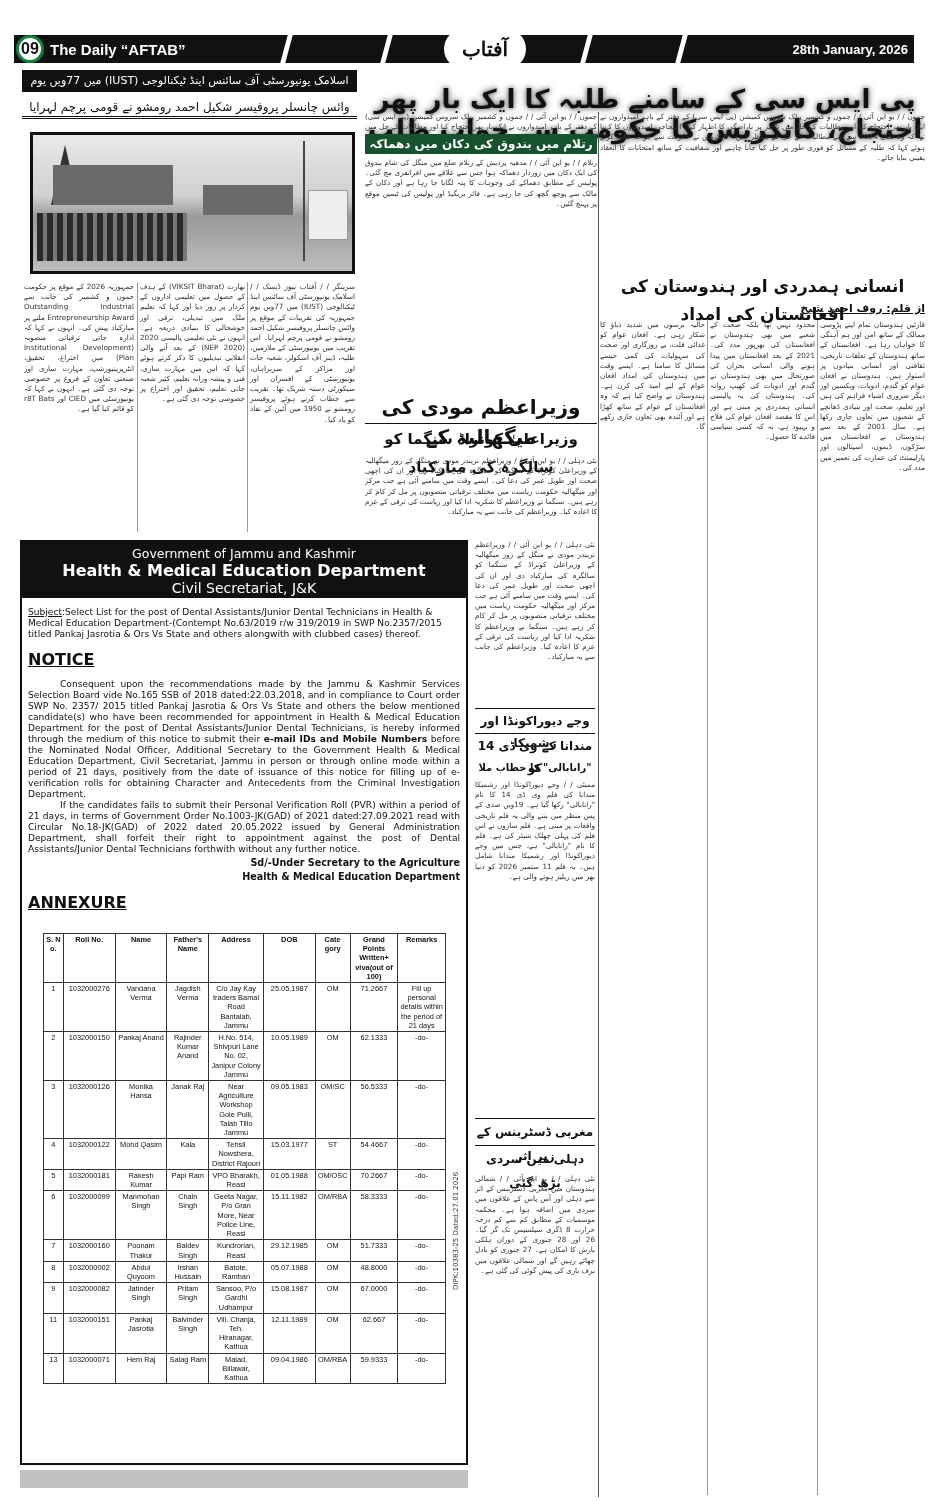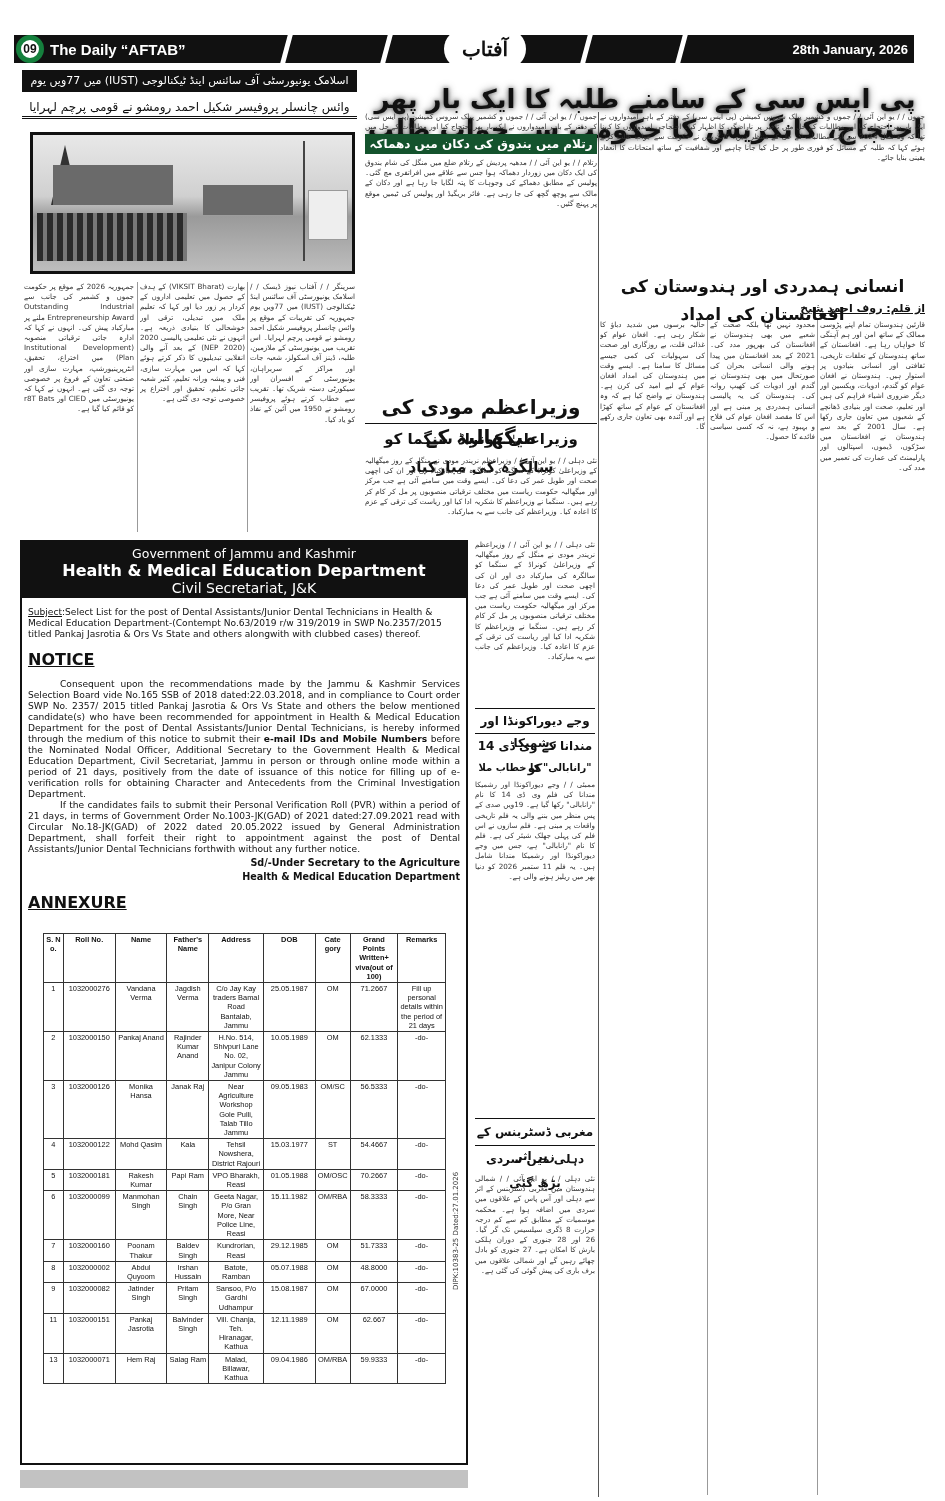--- a/index.html
+++ b/index.html
@@ -1,18 +1,18 @@
 <!DOCTYPE html>
 <html><head>
 <meta charset="utf-8">
 <style>
   * { box-sizing: border-box; margin: 0; padding: 0; }
   body { width: 945px; height: 1501px; background: #fff; font-family: "DejaVu Sans", sans-serif; color: #111; position: relative; overflow: hidden; }
   .masthead { position: absolute; left: 14px; top: 35px; width: 900px; height: 28px; background: #111; color: #fff; display: flex; align-items: center; }
-  .page-num { width: 28px; height: 28px; border-radius: 50%; background: #fff; color: #111; border: 5px solid #15803d; font-weight: bold; font-size: 12px; display: flex; align-items: center; justify-content: center; margin-left: 2px; font-family: "Liberation Sans", sans-serif; }
+  .page-num { width: 28px; height: 28px; border-radius: 50%; background: #fff; color: #111; border: 3px solid #15803d; font-weight: bold; font-size: 16px; display: flex; align-items: center; justify-content: center; margin-left: 2px; font-family: "Liberation Sans", sans-serif; }
   .paper-name { font-family: "Liberation Sans", sans-serif; font-weight: bold; font-size: 15px; margin-left: 6px; }
   .slash { position: absolute; top: 0; width: 5px; height: 28px; background: #fff; transform: skewX(-15deg); }
   .logo { position: absolute; left: 430px; top: -6px; width: 82px; height: 40px; border-radius: 40px; background: #fff; color: #111; display: flex; align-items: center; justify-content: center; font-size: 20px; font-weight: bold; font-family: "DejaVu Serif", serif; }
   .date { position: absolute; right: 6px; font-family: "Liberation Sans", sans-serif; font-weight: bold; font-size: 13px; }
 
   .urdu { direction: rtl; font-family: "DejaVu Sans", sans-serif; }
   .text-col { position: absolute; font-size: 7.2px; line-height: 10.2px; color: #333; direction: rtl; text-align: justify; overflow: hidden; }
 
   .iust-banner { position: absolute; left: 22px; top: 70px; width: 335px; height: 22px; background: #111; color: #fff; font-size: 11px; text-align: center; line-height: 22px; }
   .iust-sub { position: absolute; left: 22px; top: 95px; width: 335px; height: 24px; font-size: 12px; text-align: center; line-height: 24px; border-bottom: 3px double #111; }

